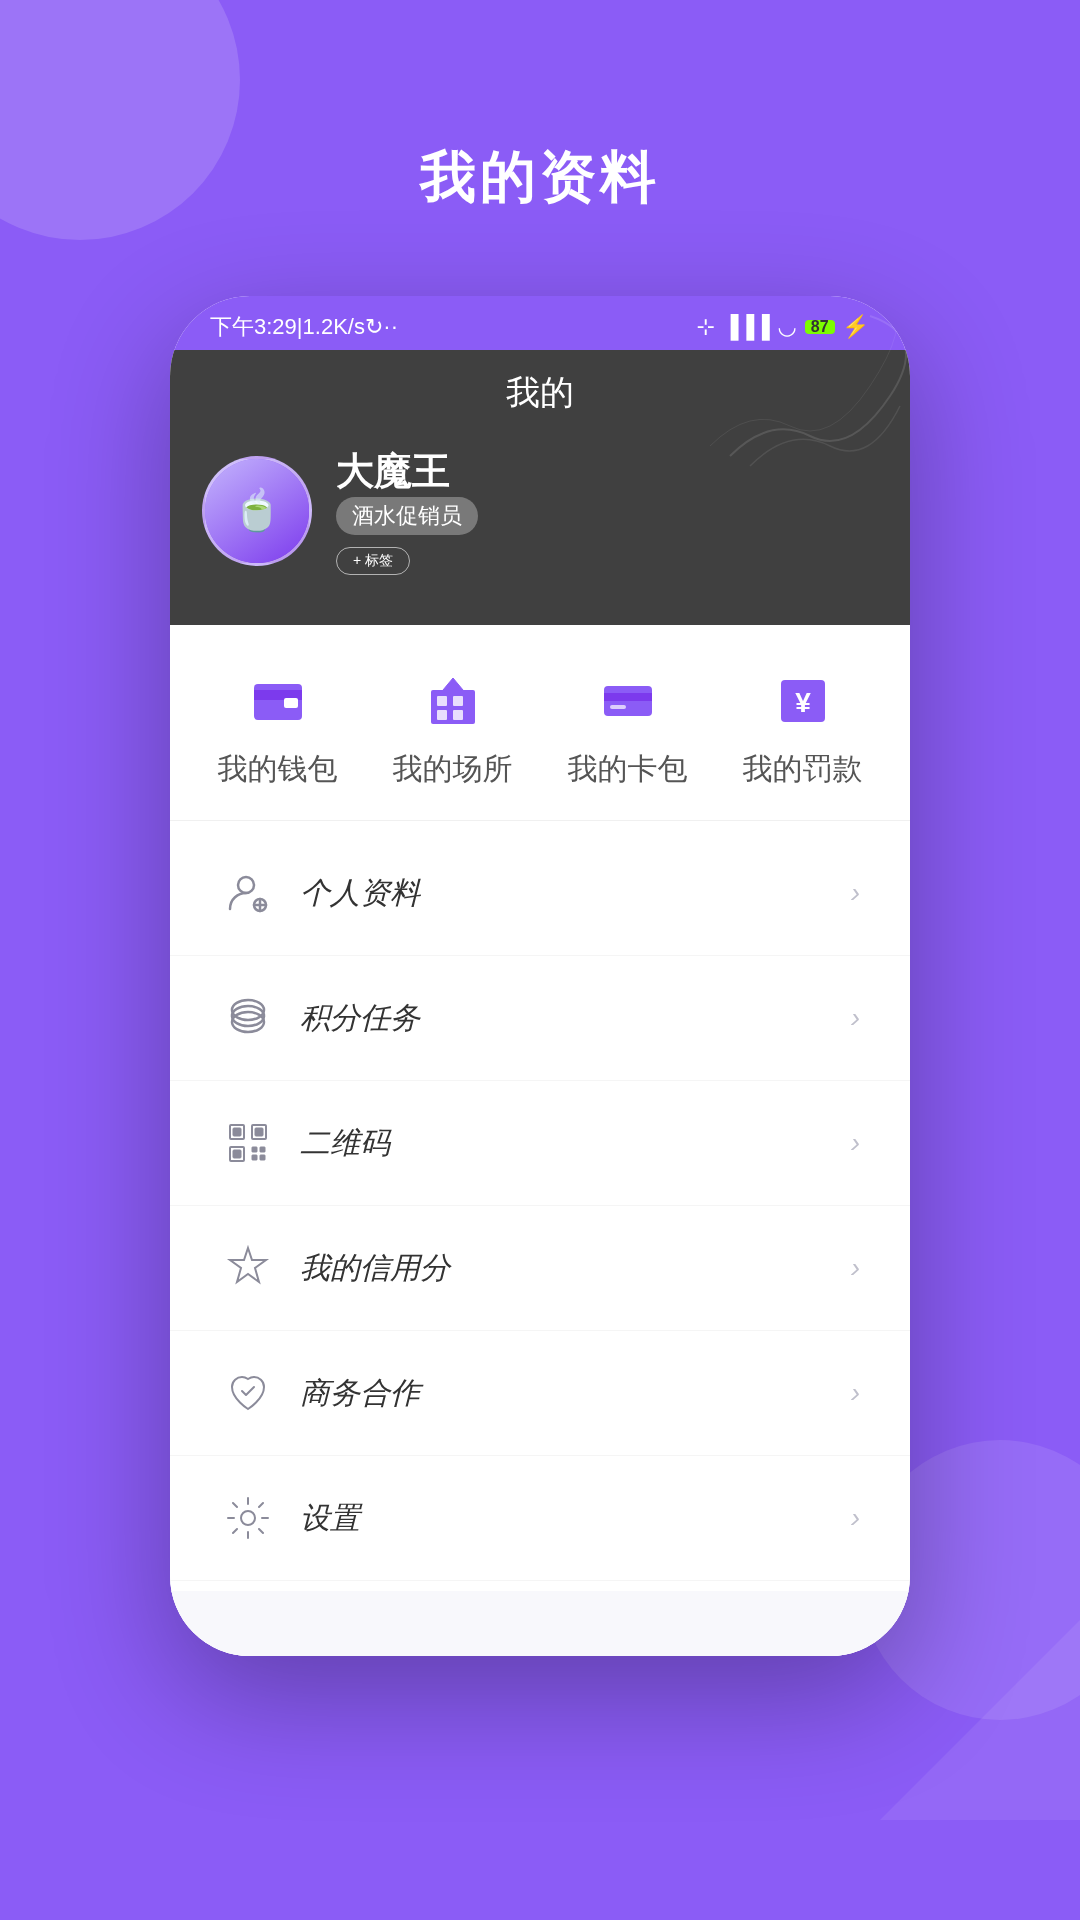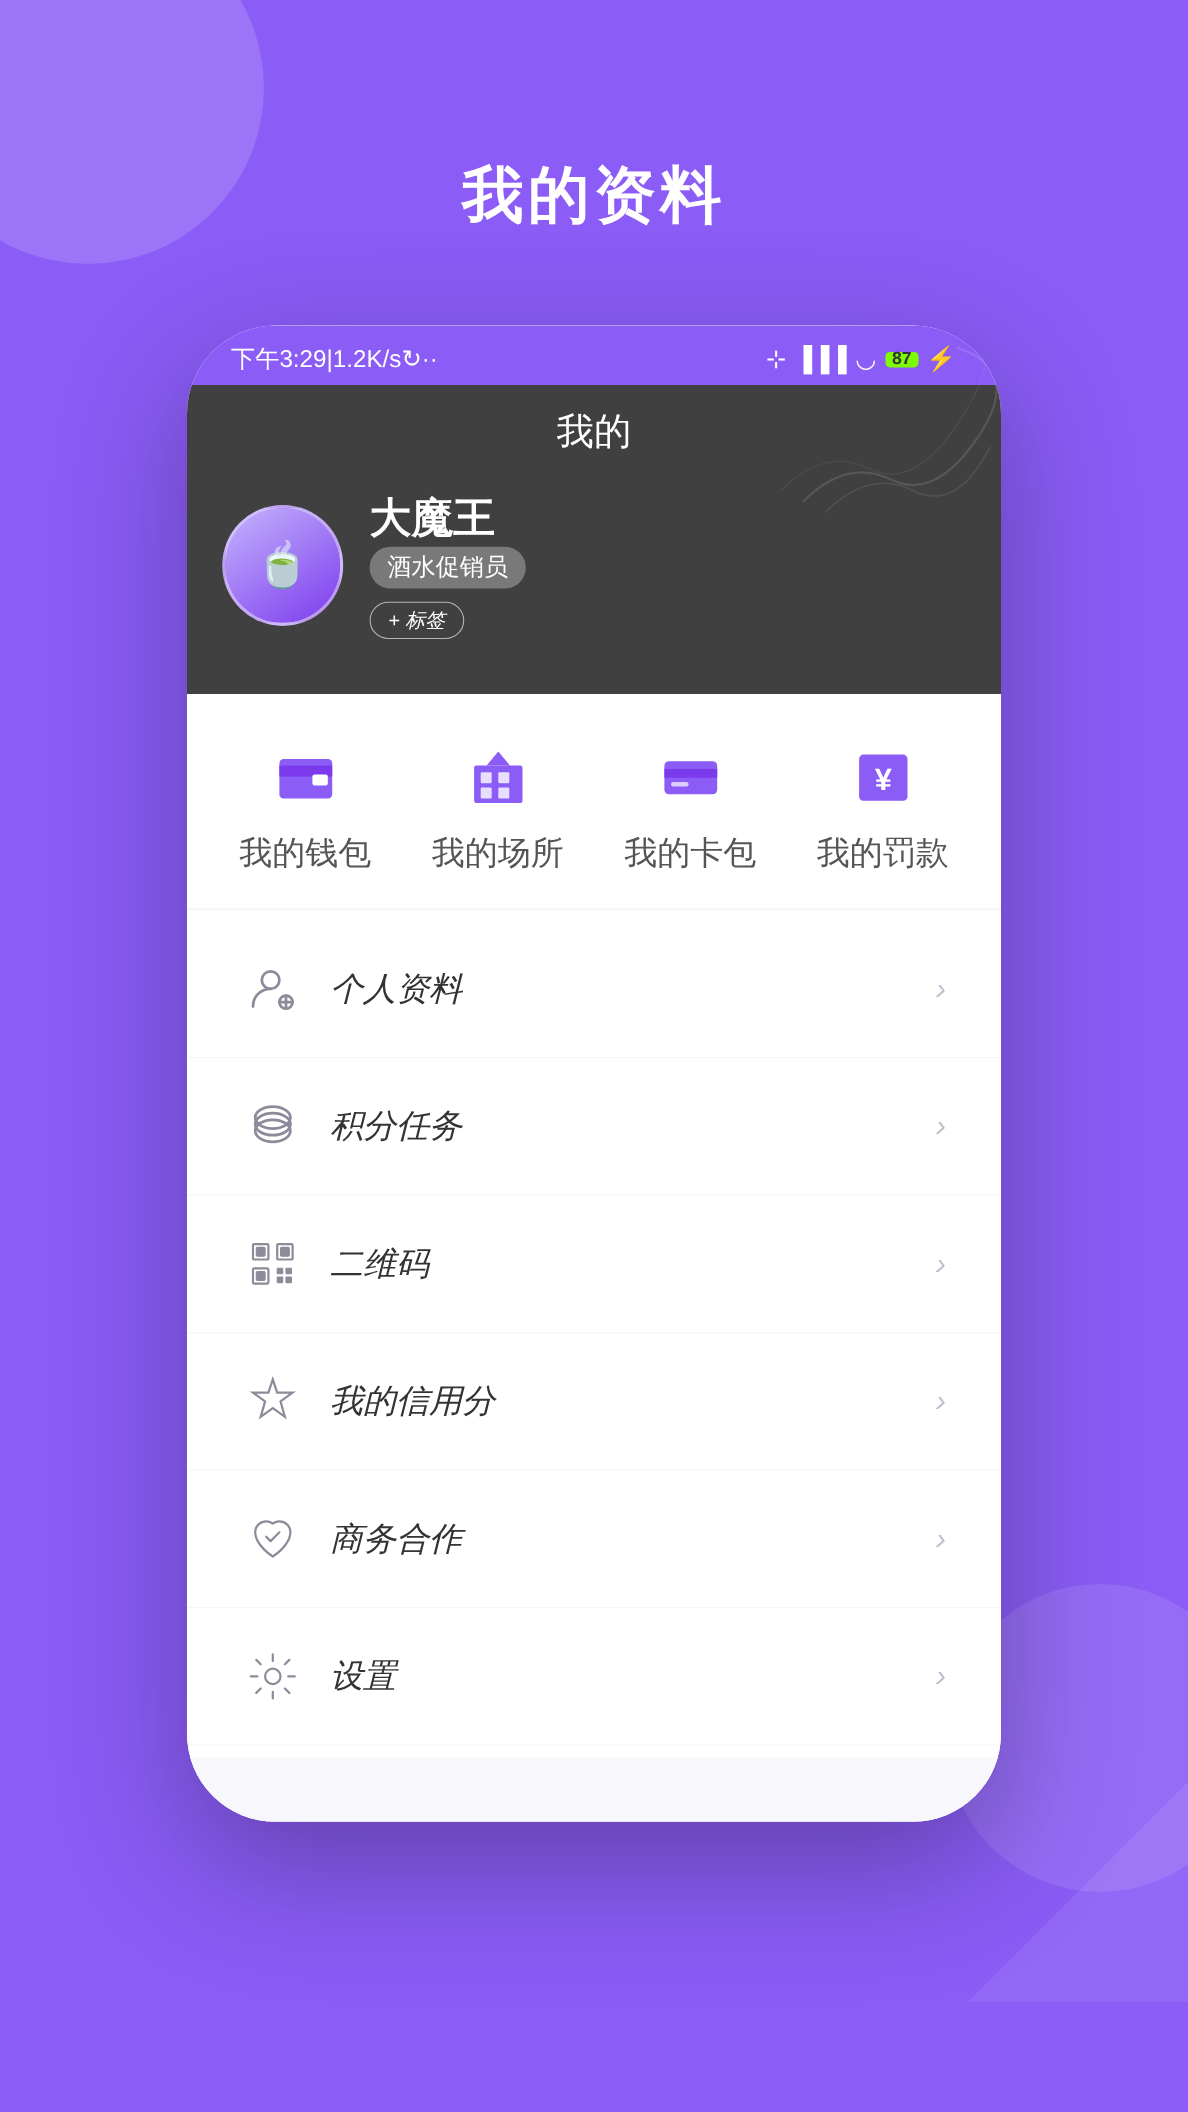--- a/index.html
+++ b/index.html
@@ -156,24 +156,23 @@
       font-size: 22px;
       padding: 4px 16px;
       border-radius: 20px;
       margin-bottom: 12px;
     }
     .profile-tag {
       display: inline-block;
       background: transparent;
       border: 1.5px solid rgba(255,255,255,0.6);
       color: white;
-      font-size: 18px;
+      font-size: 14px;
       padding: 4px 16px;
       border-radius: 20px;
-      font-style: italic;
     }
 
     
     .main-content {
       background: white;
       flex: 1;
     }
 
     
     .quick-actions {

